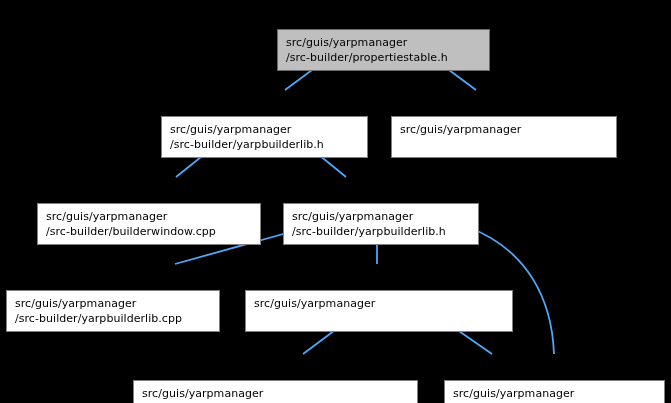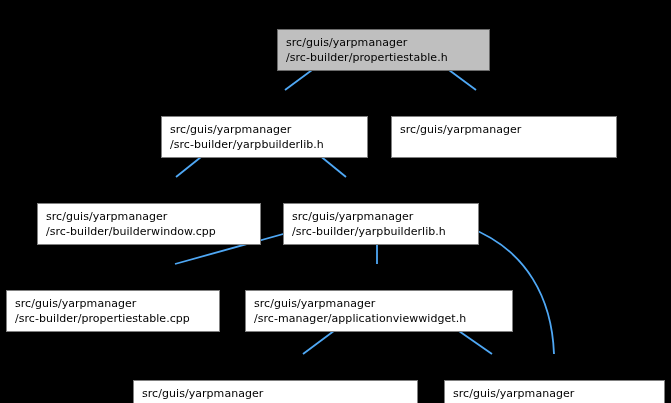--- a/index.html
+++ b/index.html
@@ -94,26 +94,25 @@
     <span class="line2">/src-builder/builderwindow.cpp</span>
   </div>
 
   <div class="node" style="left:283px; top:179px; width:196px; height:42px;">
     <span>src/guis/yarpmanager</span>
     <span class="line2">/src-builder/yarpbuilderlib.h</span>
   </div>
 
   <div class="node" style="left:6px; top:266px; width:214px; height:42px;">
     <span>src/guis/yarpmanager</span>
-    <span class="line2">/src-builder/propertiestable.cpp</span>
+    <span class="line2">/src-builder/yarpbuilderlib.cpp</span>
   </div>
 
   <div class="node" style="left:245px; top:266px; width:268px; height:42px;">
     <span>src/guis/yarpmanager</span>
-    <span class="line2">/src-manager/applicationviewwidget.h</span>
   </div>
 
   <div class="node" style="left:133px; top:356px; width:285px; height:42px;">
     <span>src/guis/yarpmanager</span>
   </div>
 
   <div class="node" style="left:444px; top:356px; width:221px; height:42px;">
     <span>src/guis/yarpmanager</span>
   </div>
 

